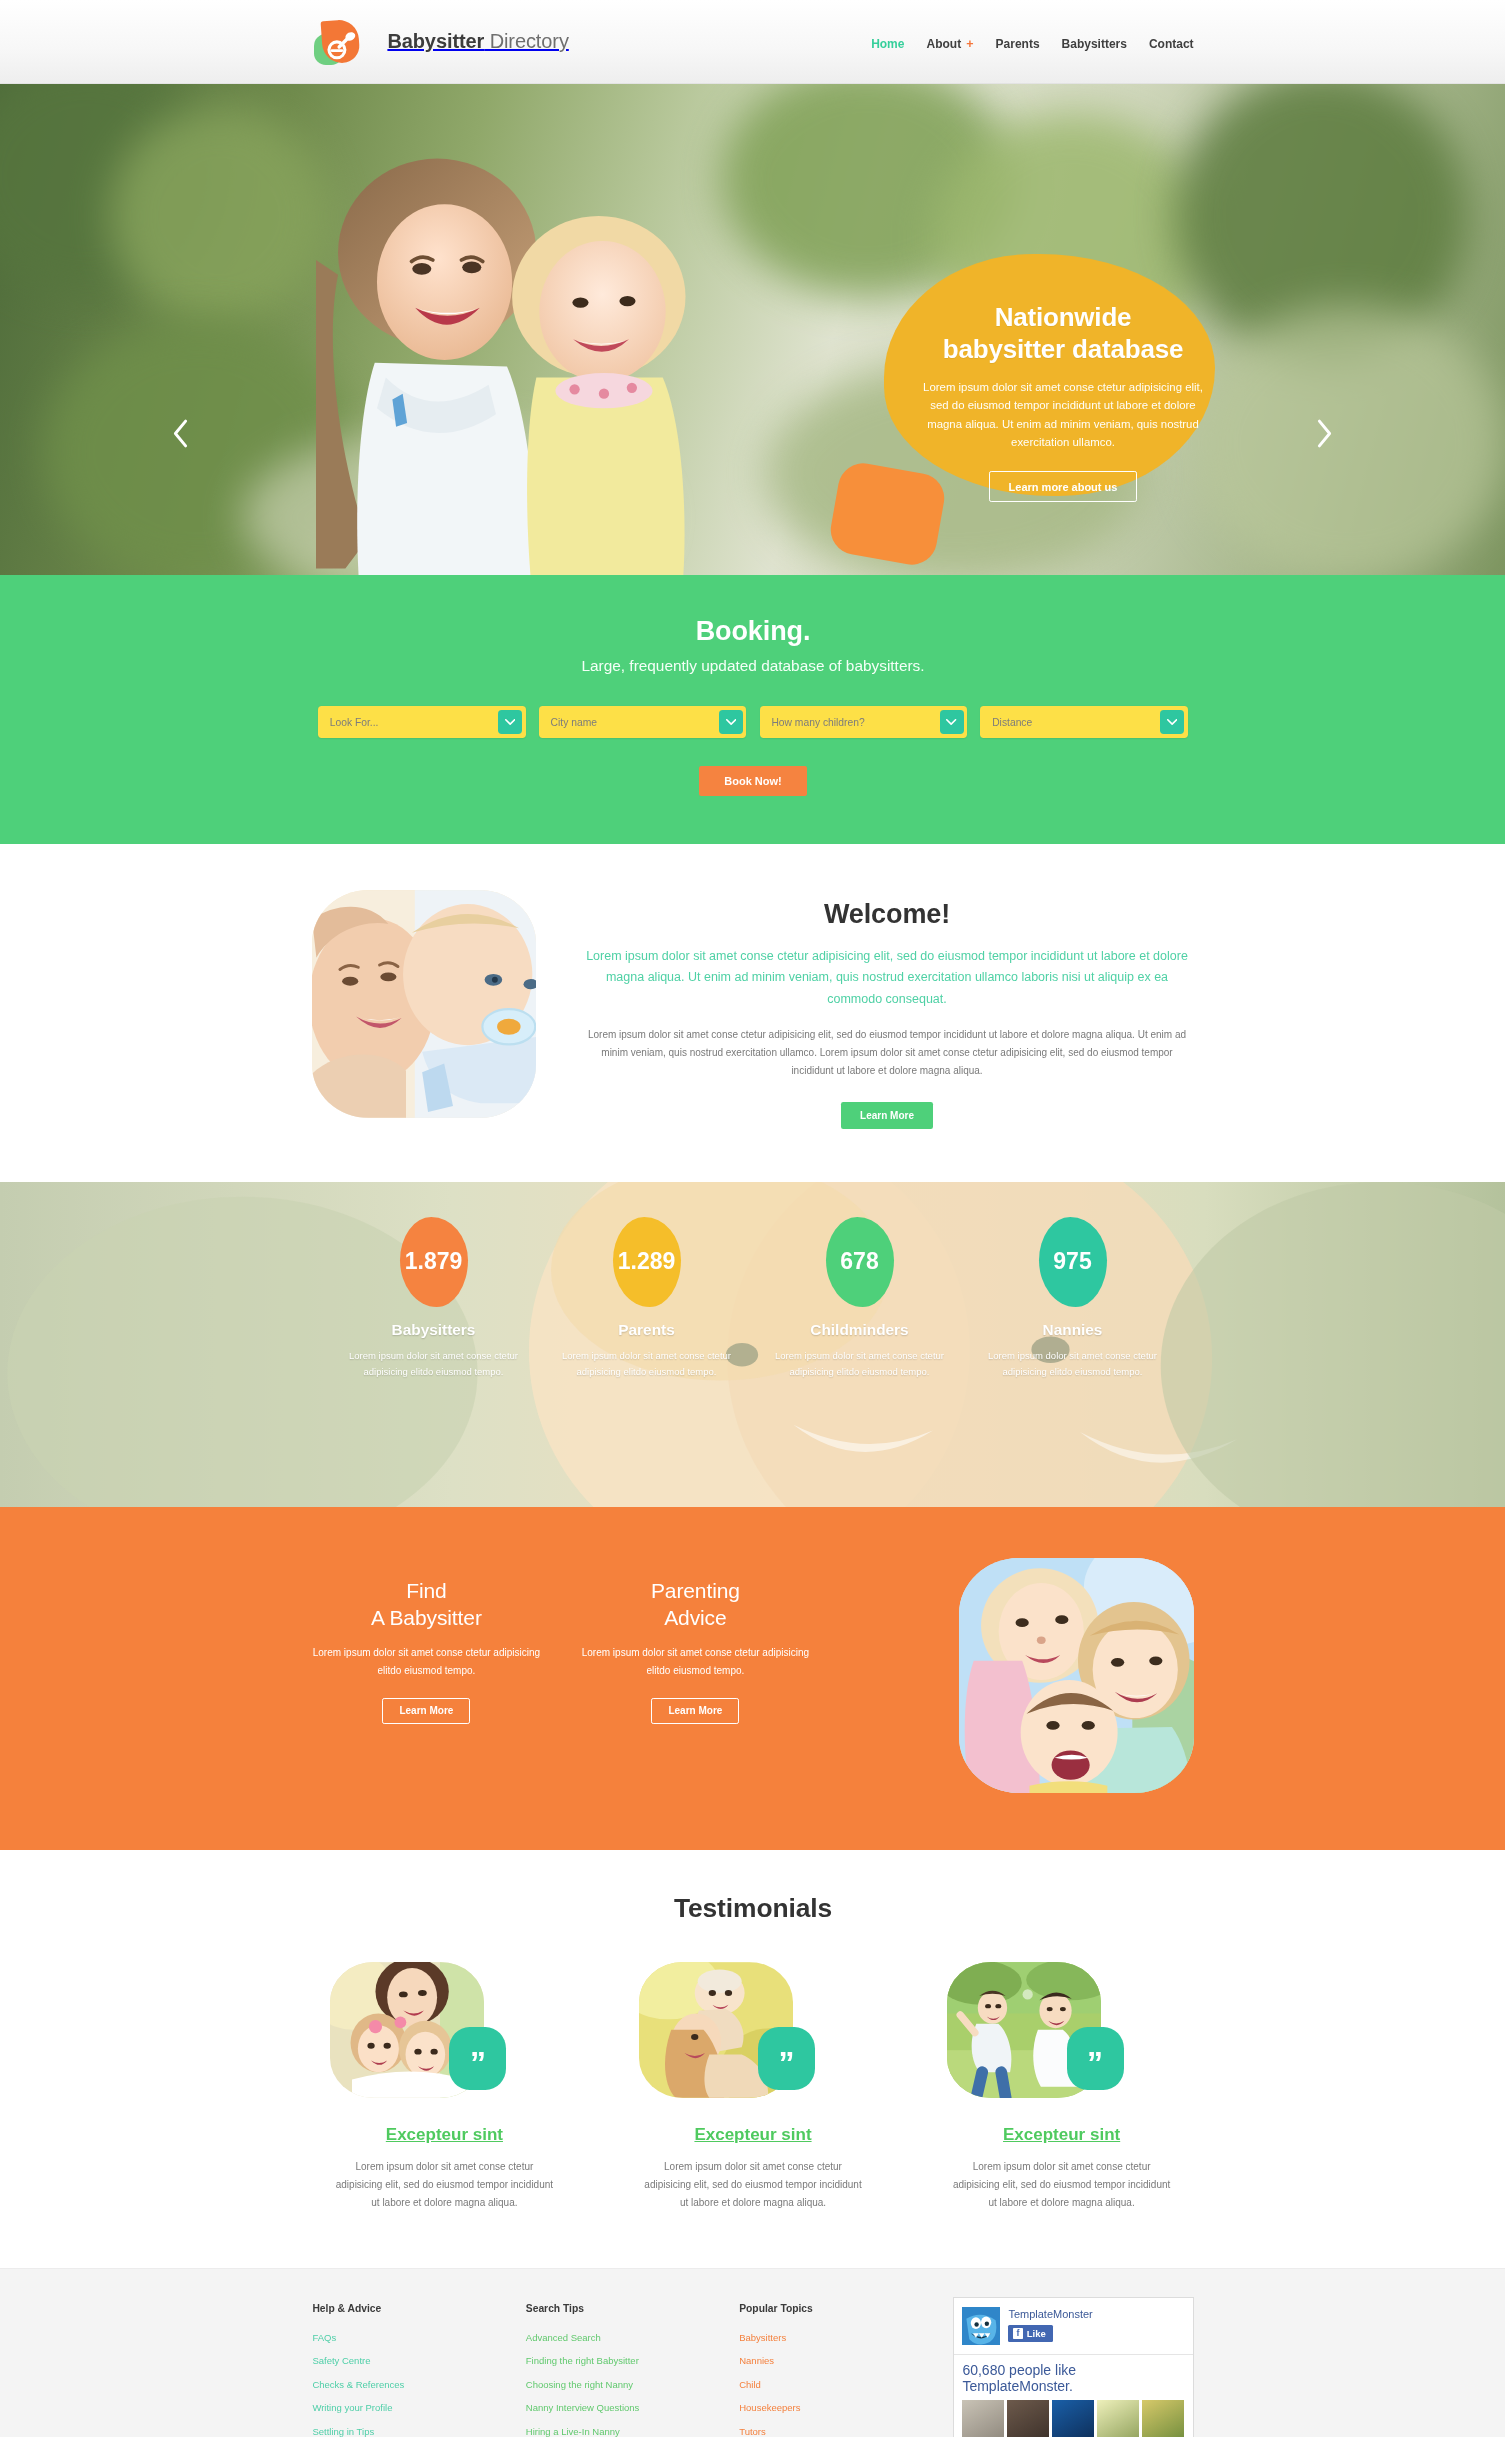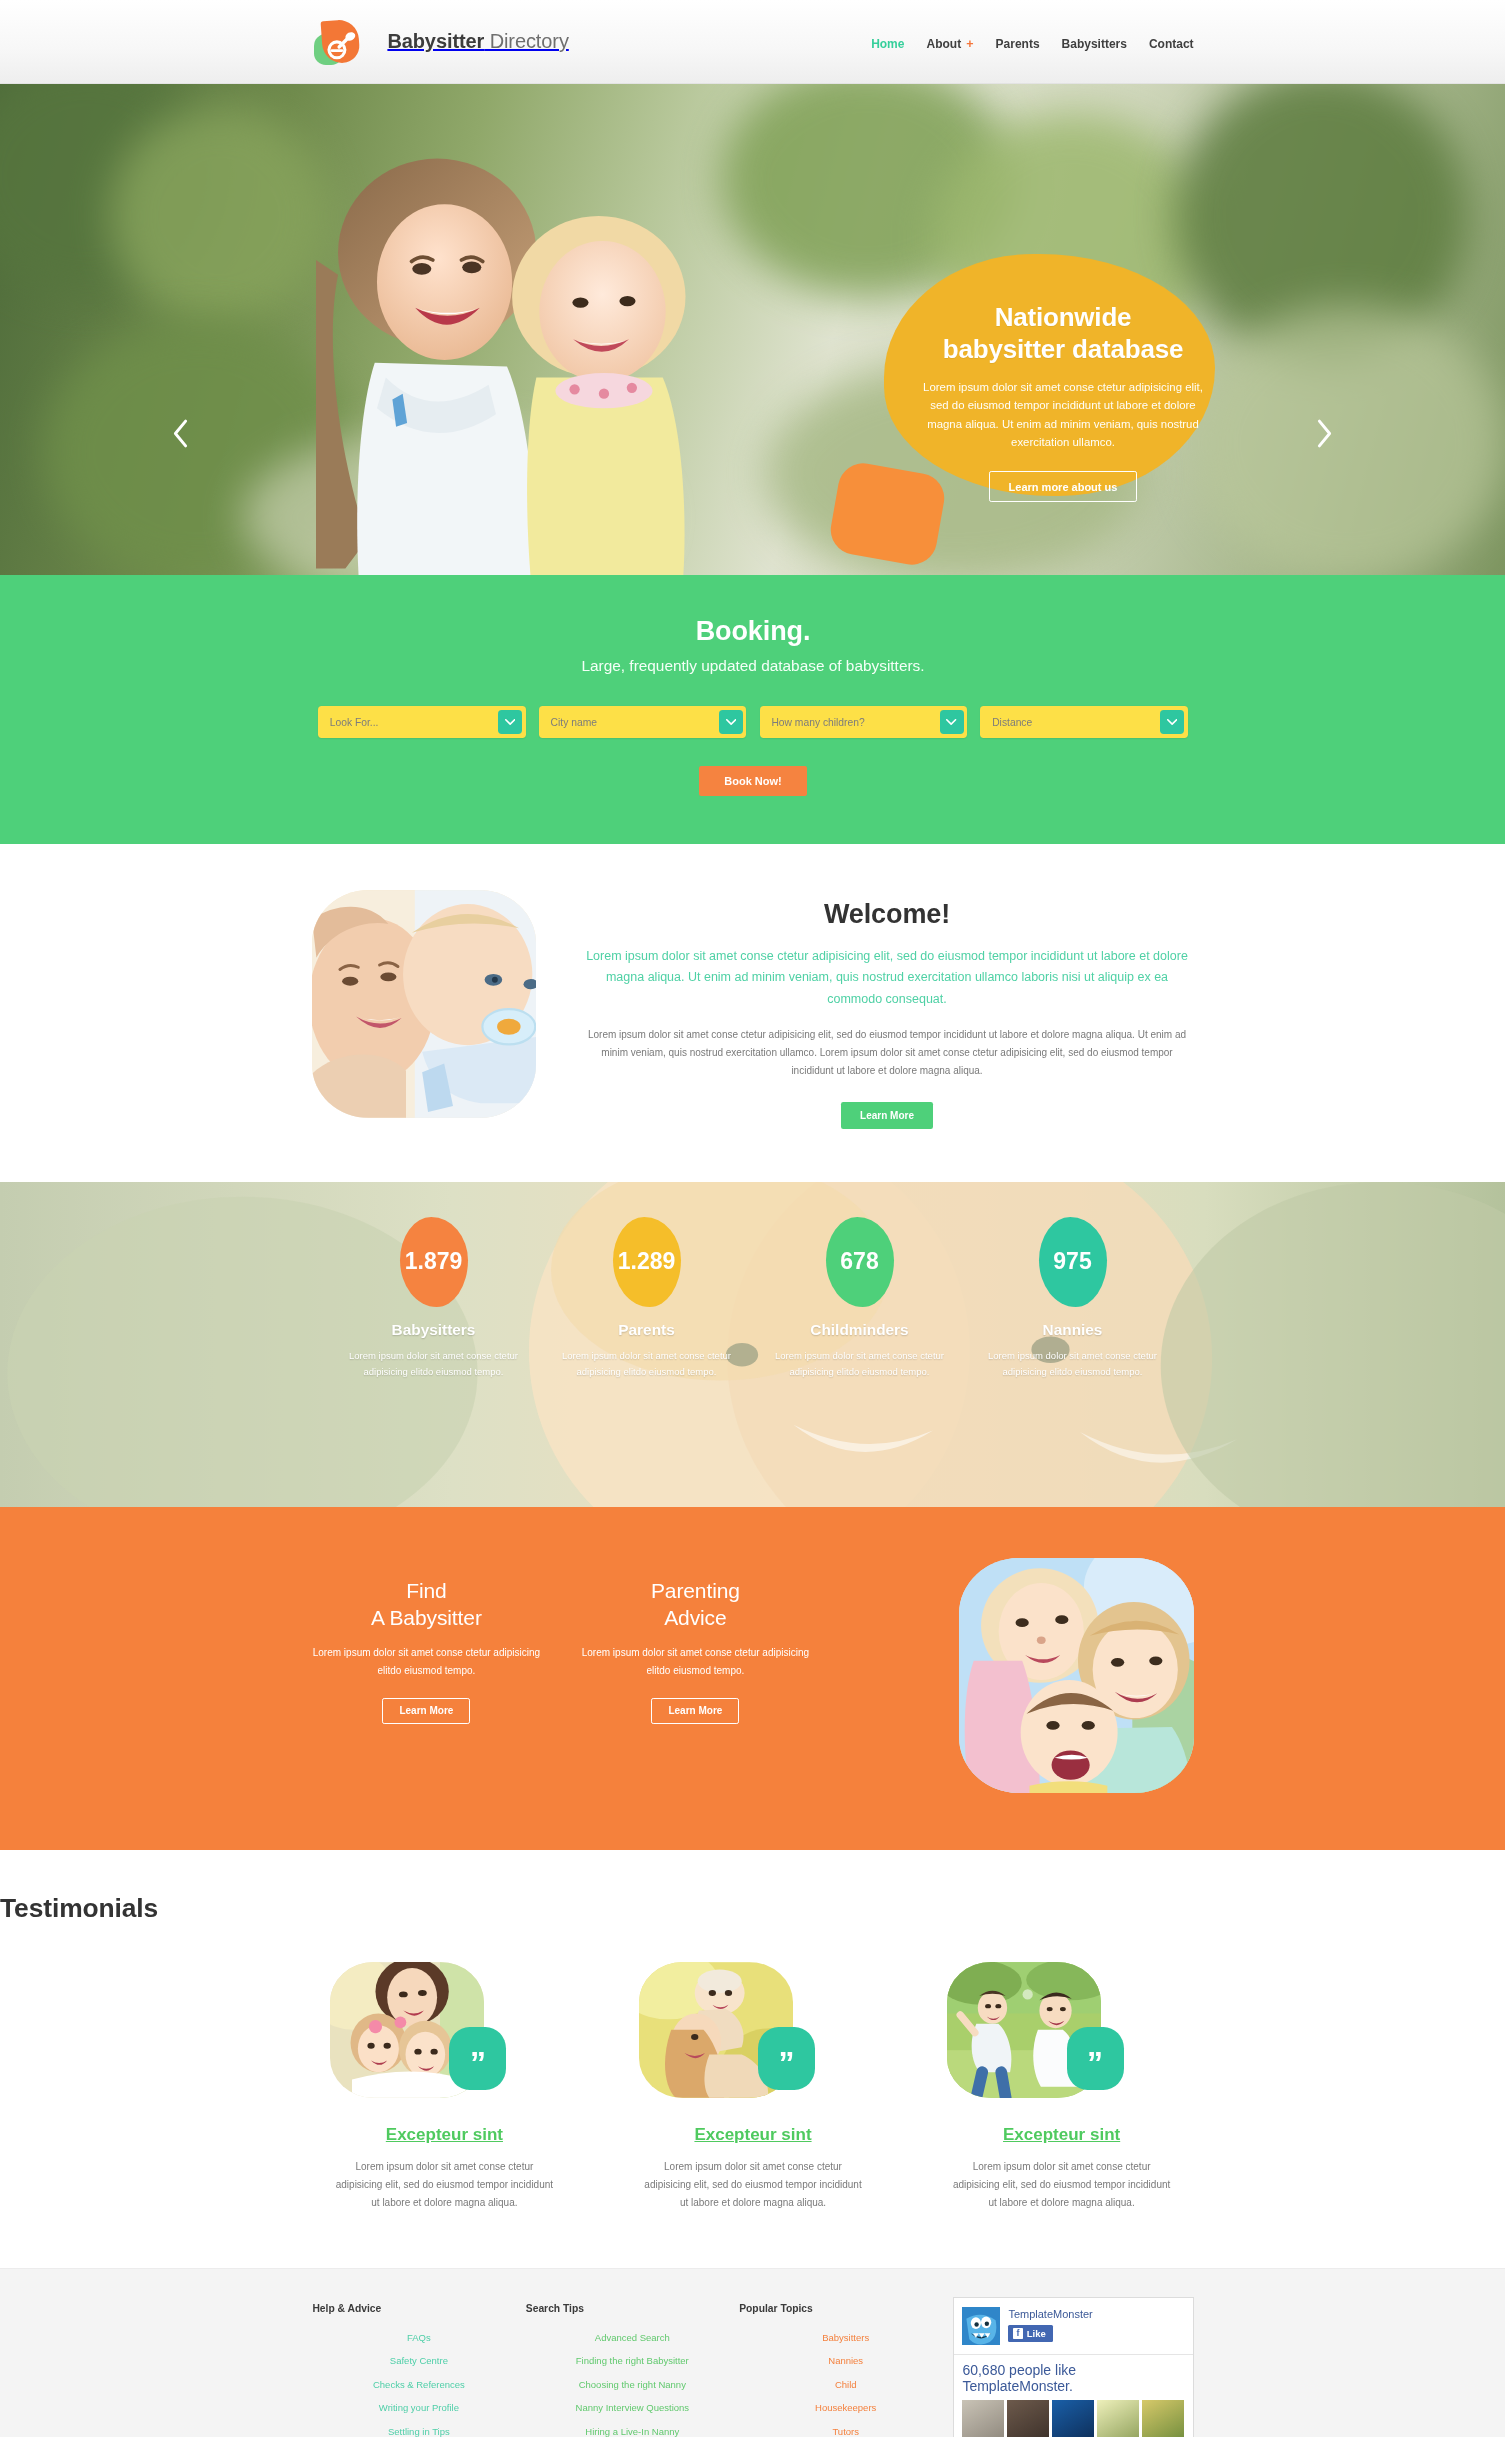--- a/index.html
+++ b/index.html
@@ -228,21 +228,21 @@
     margin-left: auto; width: 235px; height: 235px; flex: none;
     border-radius: 60px 60px 60px 60px / 56px 56px 56px 56px;
     overflow: hidden;
     background: linear-gradient(165deg,#bfe2f7 0%,#e7f3ff 30%,#f0d9c2 60%,#cfe6a8 100%);
     position: relative;
   }
 
   
   .testi { background: #ffffff; padding: 43px 0 56px; }
   .testi-h {
-    font-size: 26.4px; font-weight: 700; color: #333333;
+    text-align: center; font-size: 26.4px; font-weight: 700; color: #333333;
     letter-spacing: -0.1px;
   }
   .testi-row {
     width: 918px; margin: 38px auto 0; padding: 0 18.4px;
     display: flex; justify-content: space-between;
   }
   .testi-card { width: 264px; }
   .testi-media { position: relative; width: 100%; height: 143px; }
   .testi-photo {
     width: 154px; height: 136px;
@@ -272,21 +272,20 @@
     width: 918px; margin: 0 auto; padding: 0 18.4px;
     display: flex; justify-content: space-between;
   }
   .fcol { width: 213px; }
   .fcol-h {
     font-size: 10.3px; font-weight: 700; color: #3a3a3a; margin-bottom: 17.6px;
   }
   .flink {
     display: block; font-size: 9.5px; margin-bottom: 12.5px;
     text-decoration: none;
-    text-align: center;
   }
   .flink.teal { color: #4fcfa8; }
   .flink.green { color: #61c96e; }
   .flink.orange { color: #f4813e; }
 
   
   .fb {
     width: 241px; background: #ffffff; border: 0.7px solid #dcdcdc;
     font-family: "Liberation Sans", sans-serif; margin-top: -5.9px;
   }

